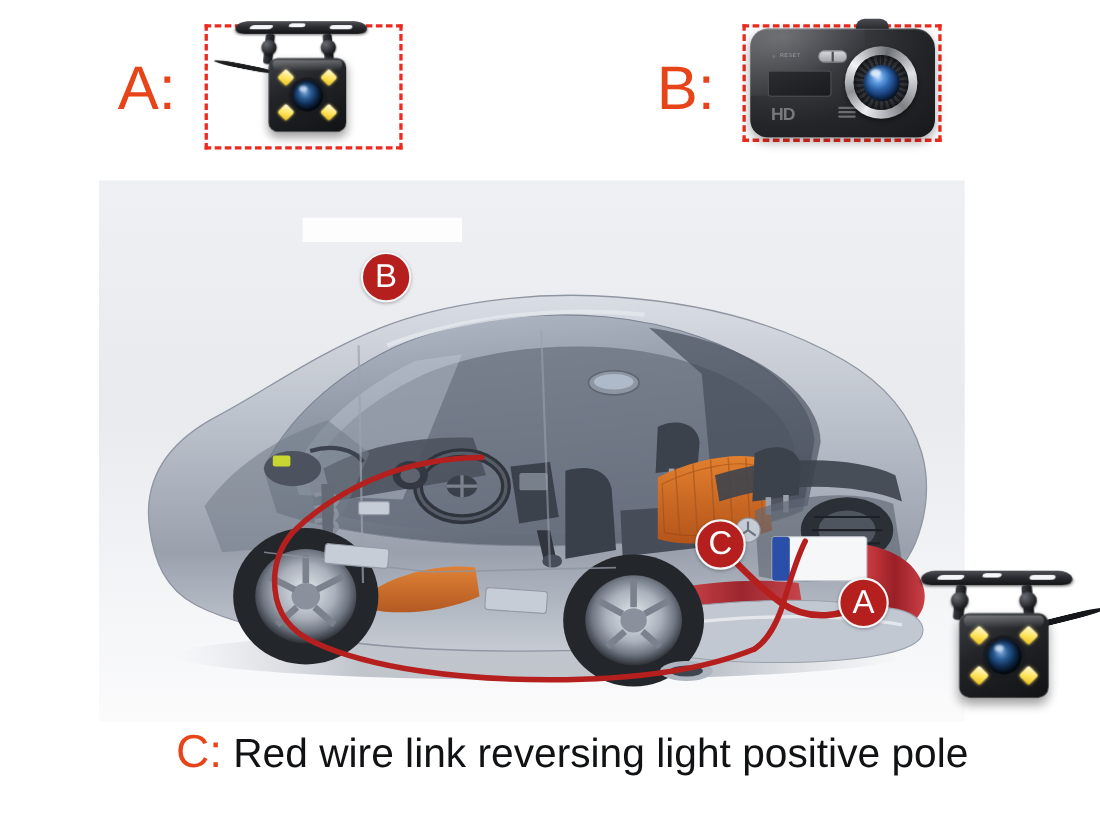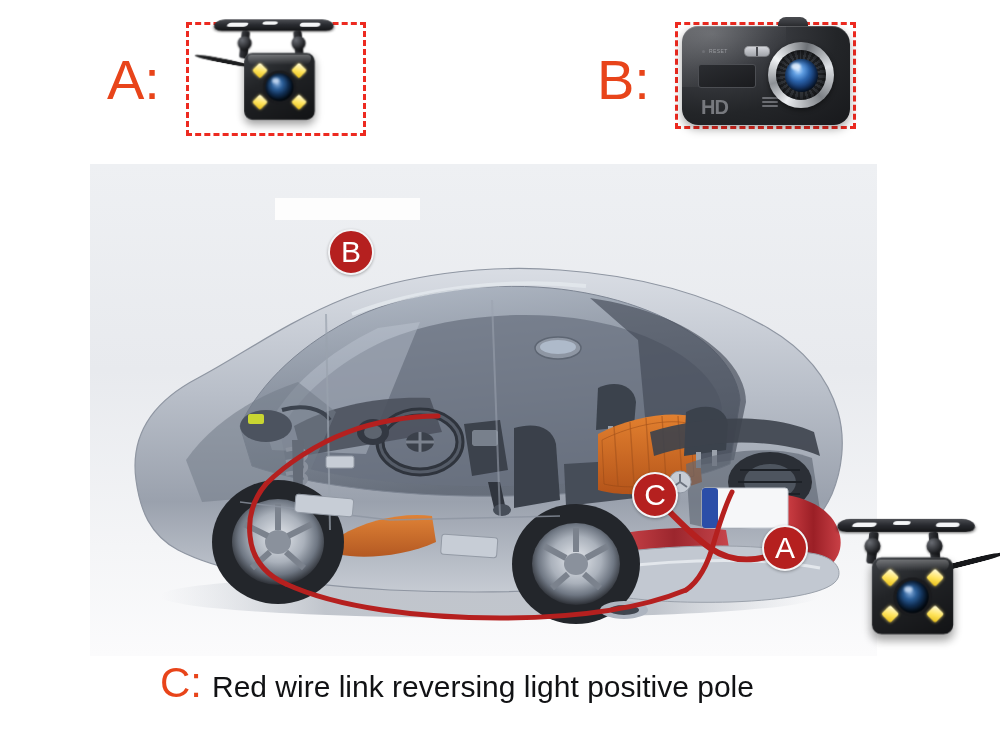--- a/index.html
+++ b/index.html
@@ -258,21 +258,21 @@
     content: "";
     position: absolute;
     left: 12px; top: 1px;
     width: 1.5px; height: 9px;
     background: #4a4c51;
   }
   .dc-hd {
     position: absolute;
     left: 19px;
     top: 70px;
-    font-size: 20px;
+    font-size: 16px;
     font-weight: 700;
     color: #77797e;
     letter-spacing: -1px;
     font-family: "Liberation Sans", sans-serif;
   }
   .dc-speaker {
     position: absolute;
     left: 80px;
     top: 71px;
     width: 16px;
@@ -385,21 +385,21 @@
     gap: 10px;
     white-space: nowrap;
   }
   #caption-letter {
     font-size: 42px;
     color: #e8441a;
     font-family: "Liberation Sans", sans-serif;
     line-height: 1;
   }
   #caption-text {
-    font-size: 30px;
+    font-size: 37px;
     color: #111214;
     font-family: "Liberation Sans", sans-serif;
     line-height: 1;
   }
   #rear-caption {
     position: absolute;
     left: 789px;
     top: 670px;
     font-size: 28px;
     color: #111214;

